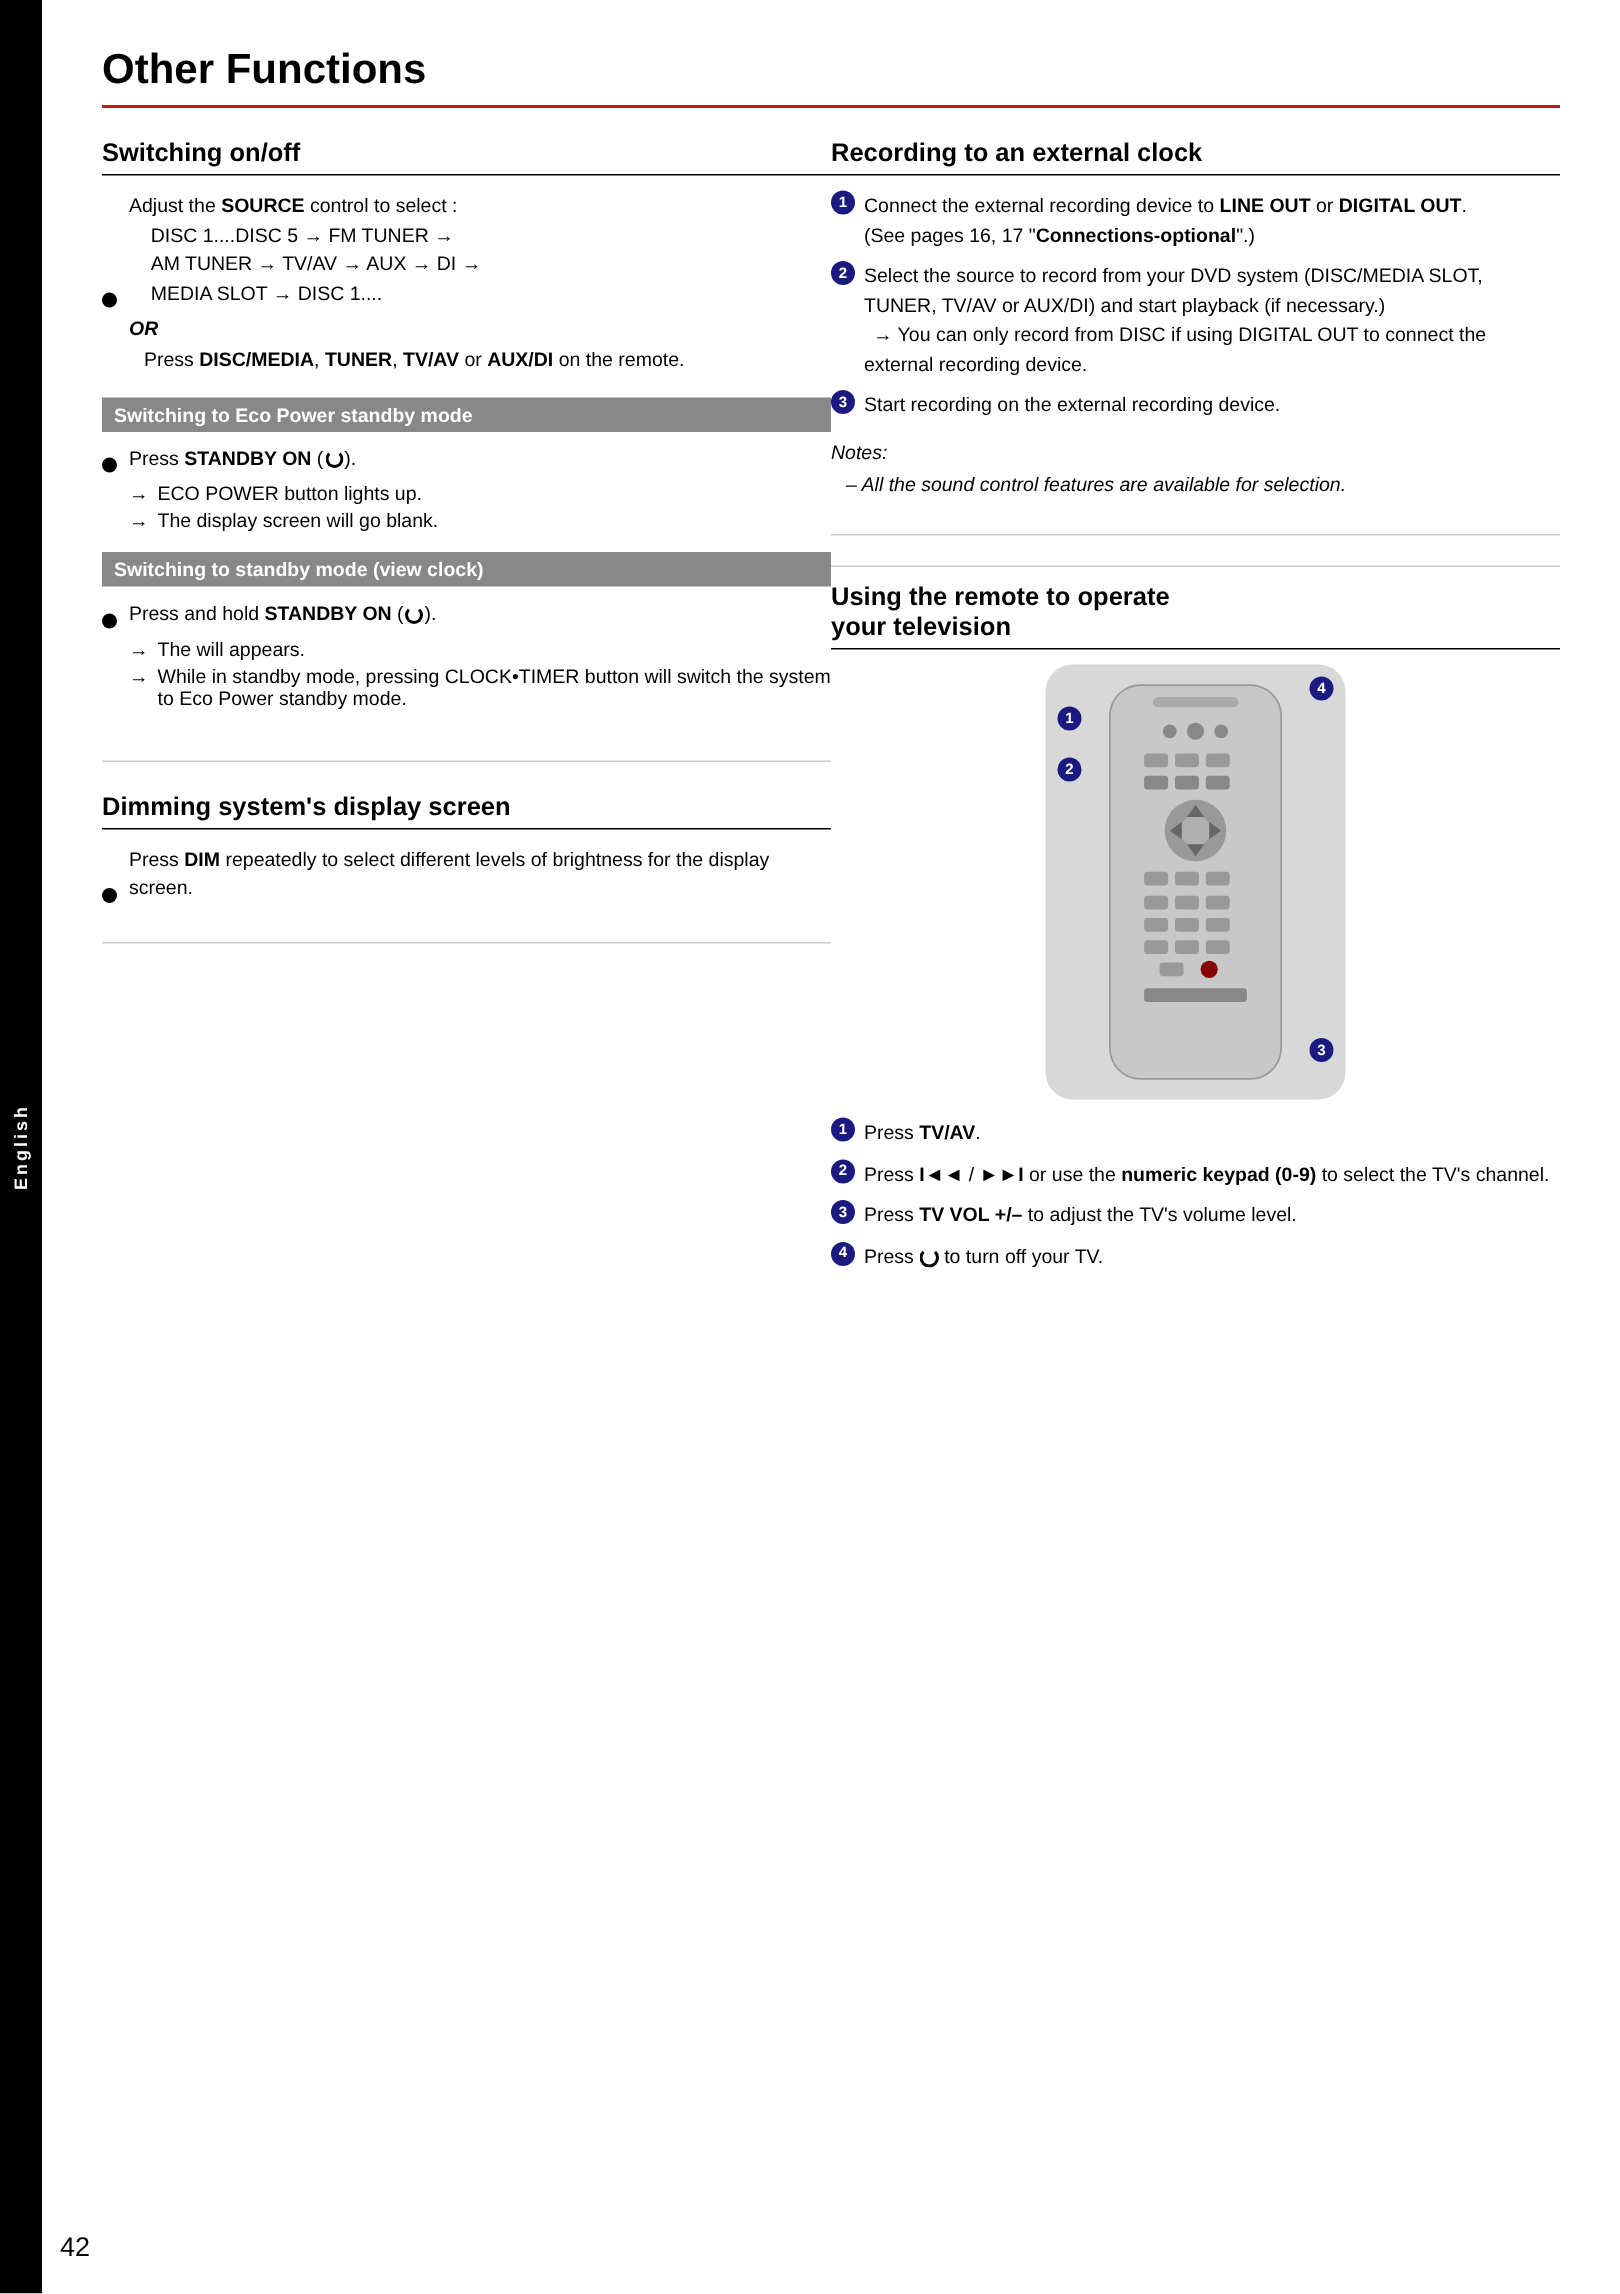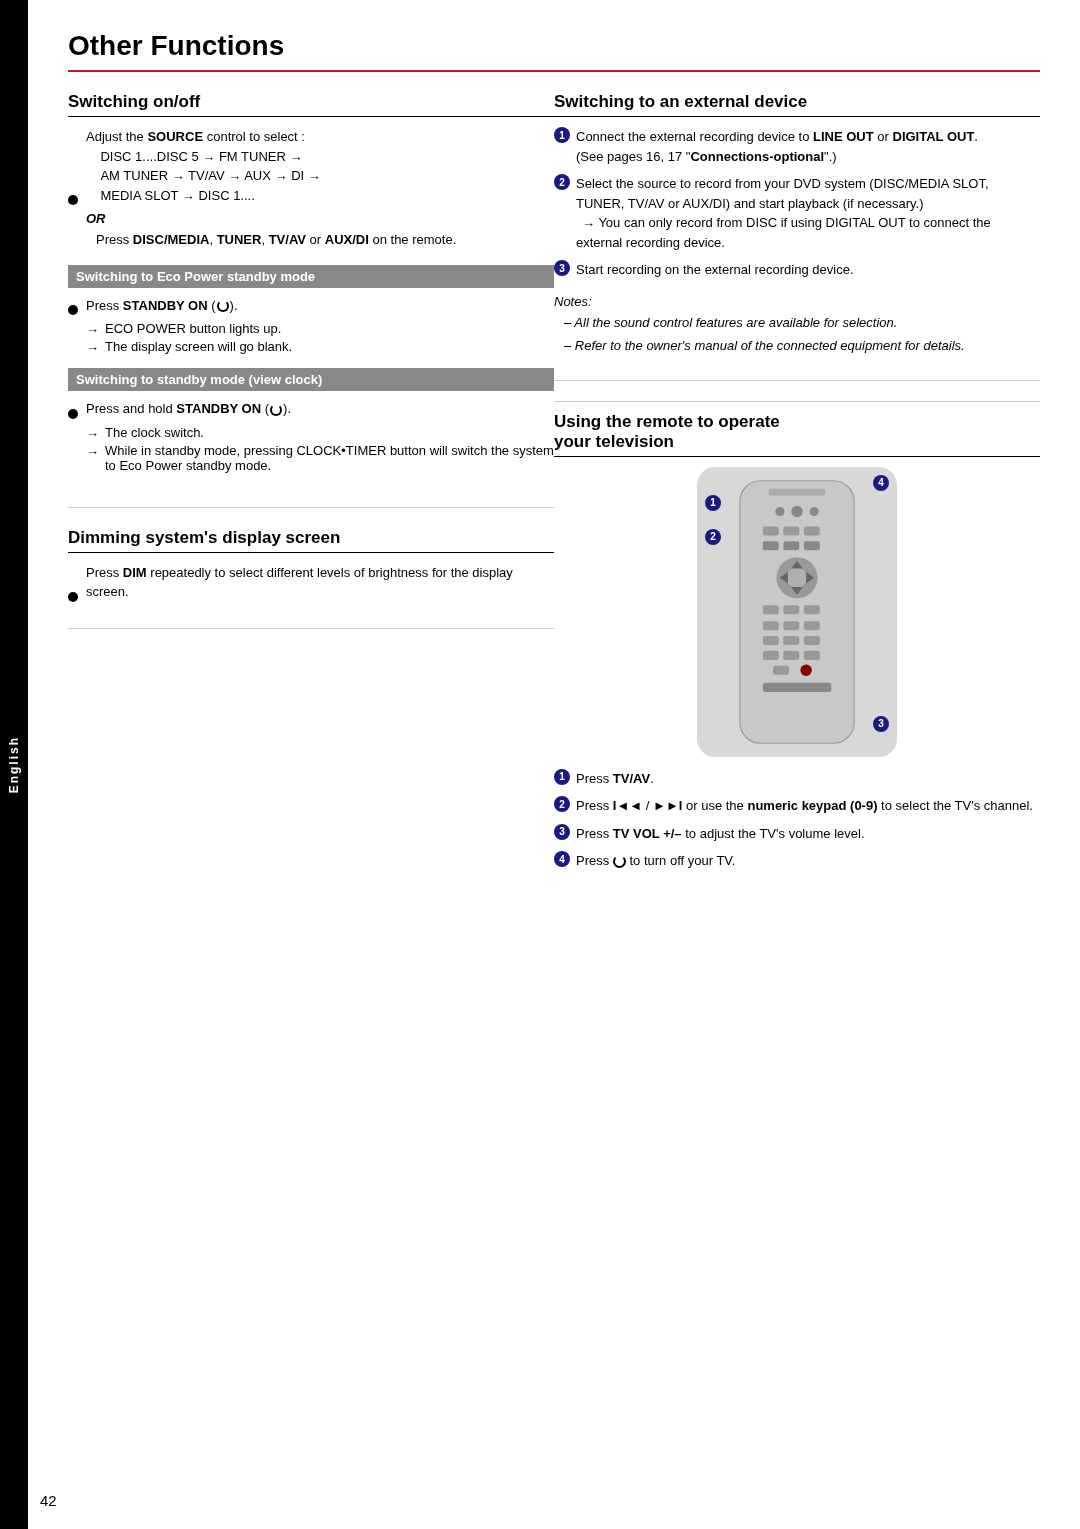--- a/index.html
+++ b/index.html
@@ -177,21 +177,21 @@
       font-style: italic;
       margin-left: 10px;
       line-height: 1.5;
       margin-bottom: 4px;
     }
 
     .page-number {
       position: absolute;
       bottom: 20px;
       left: 40px;
-      font-size: 15px;
+      font-size: 18px;
     }
 
     .using-section {
       margin-top: 20px;
       padding-top: 10px;
       border-top: 1px solid #ccc;
     }
 
     .remote-wrapper {
       position: relative;
@@ -256,21 +256,21 @@
           <div class="subsection-gap">
             <div class="subsection-header">Switching to standby mode (view clock)</div>
             <div class="bullet-item">
               <span class="bullet-circle"></span>
               <span class="bullet-text">
                 Press and hold <strong>STANDBY ON</strong> (<span style="display:inline-block;width:12px;height:12px;border:2px solid #000;border-radius:50%;border-top-color:transparent;position:relative;vertical-align:middle;margin:0 1px;"></span>).
               </span>
             </div>
             <div class="arrow-item">
               <span class="arrow-symbol">→</span>
-              <span>The clock switch.</span>
+              <span>The will appears.</span>
             </div>
             <div class="arrow-item">
               <span class="arrow-symbol">→</span>
               <span>While in standby mode, pressing CLOCK•TIMER button will switch the system to Eco Power standby mode.</span>
             </div>
           </div>
         </div>
 
         <div class="section-gap">
           <h2 class="section-title">Dimming system's display screen</h2>
@@ -280,21 +280,21 @@
               Press <strong>DIM</strong> repeatedly to select different levels of brightness for the display screen.
             </span>
           </div>
         </div>
 
       </div>
 
       <div class="right-col">
 
         <div class="section-gap">
-          <h2 class="section-title">Switching to an external device</h2>
+          <h2 class="section-title">Recording to an external clock</h2>
 
           <div class="numbered-item">
             <span class="numbered-circle">1</span>
             <span class="numbered-text">
               Connect the external recording device to <strong>LINE OUT</strong> or <strong>DIGITAL OUT</strong>.<br>
               (See pages 16, 17 "<strong>Connections-optional</strong>".)
             </span>
           </div>
 
           <div class="numbered-item">
@@ -306,21 +306,20 @@
           </div>
 
           <div class="numbered-item">
             <span class="numbered-circle">3</span>
             <span class="numbered-text">Start recording on the external recording device.</span>
           </div>
 
           <div class="notes-section">
             <div class="notes-label">Notes:</div>
             <div class="notes-item">– All the sound control features are available for selection.</div>
-            <div class="notes-item">– Refer to the owner's manual of the connected equipment for details.</div>
           </div>
         </div>
 
         <div class="using-section">
           <h2 class="section-title">
             <span>Using the remote to operate</span><br>
             <span>your television</span>
           </h2>
 
           <div class="remote-wrapper">

